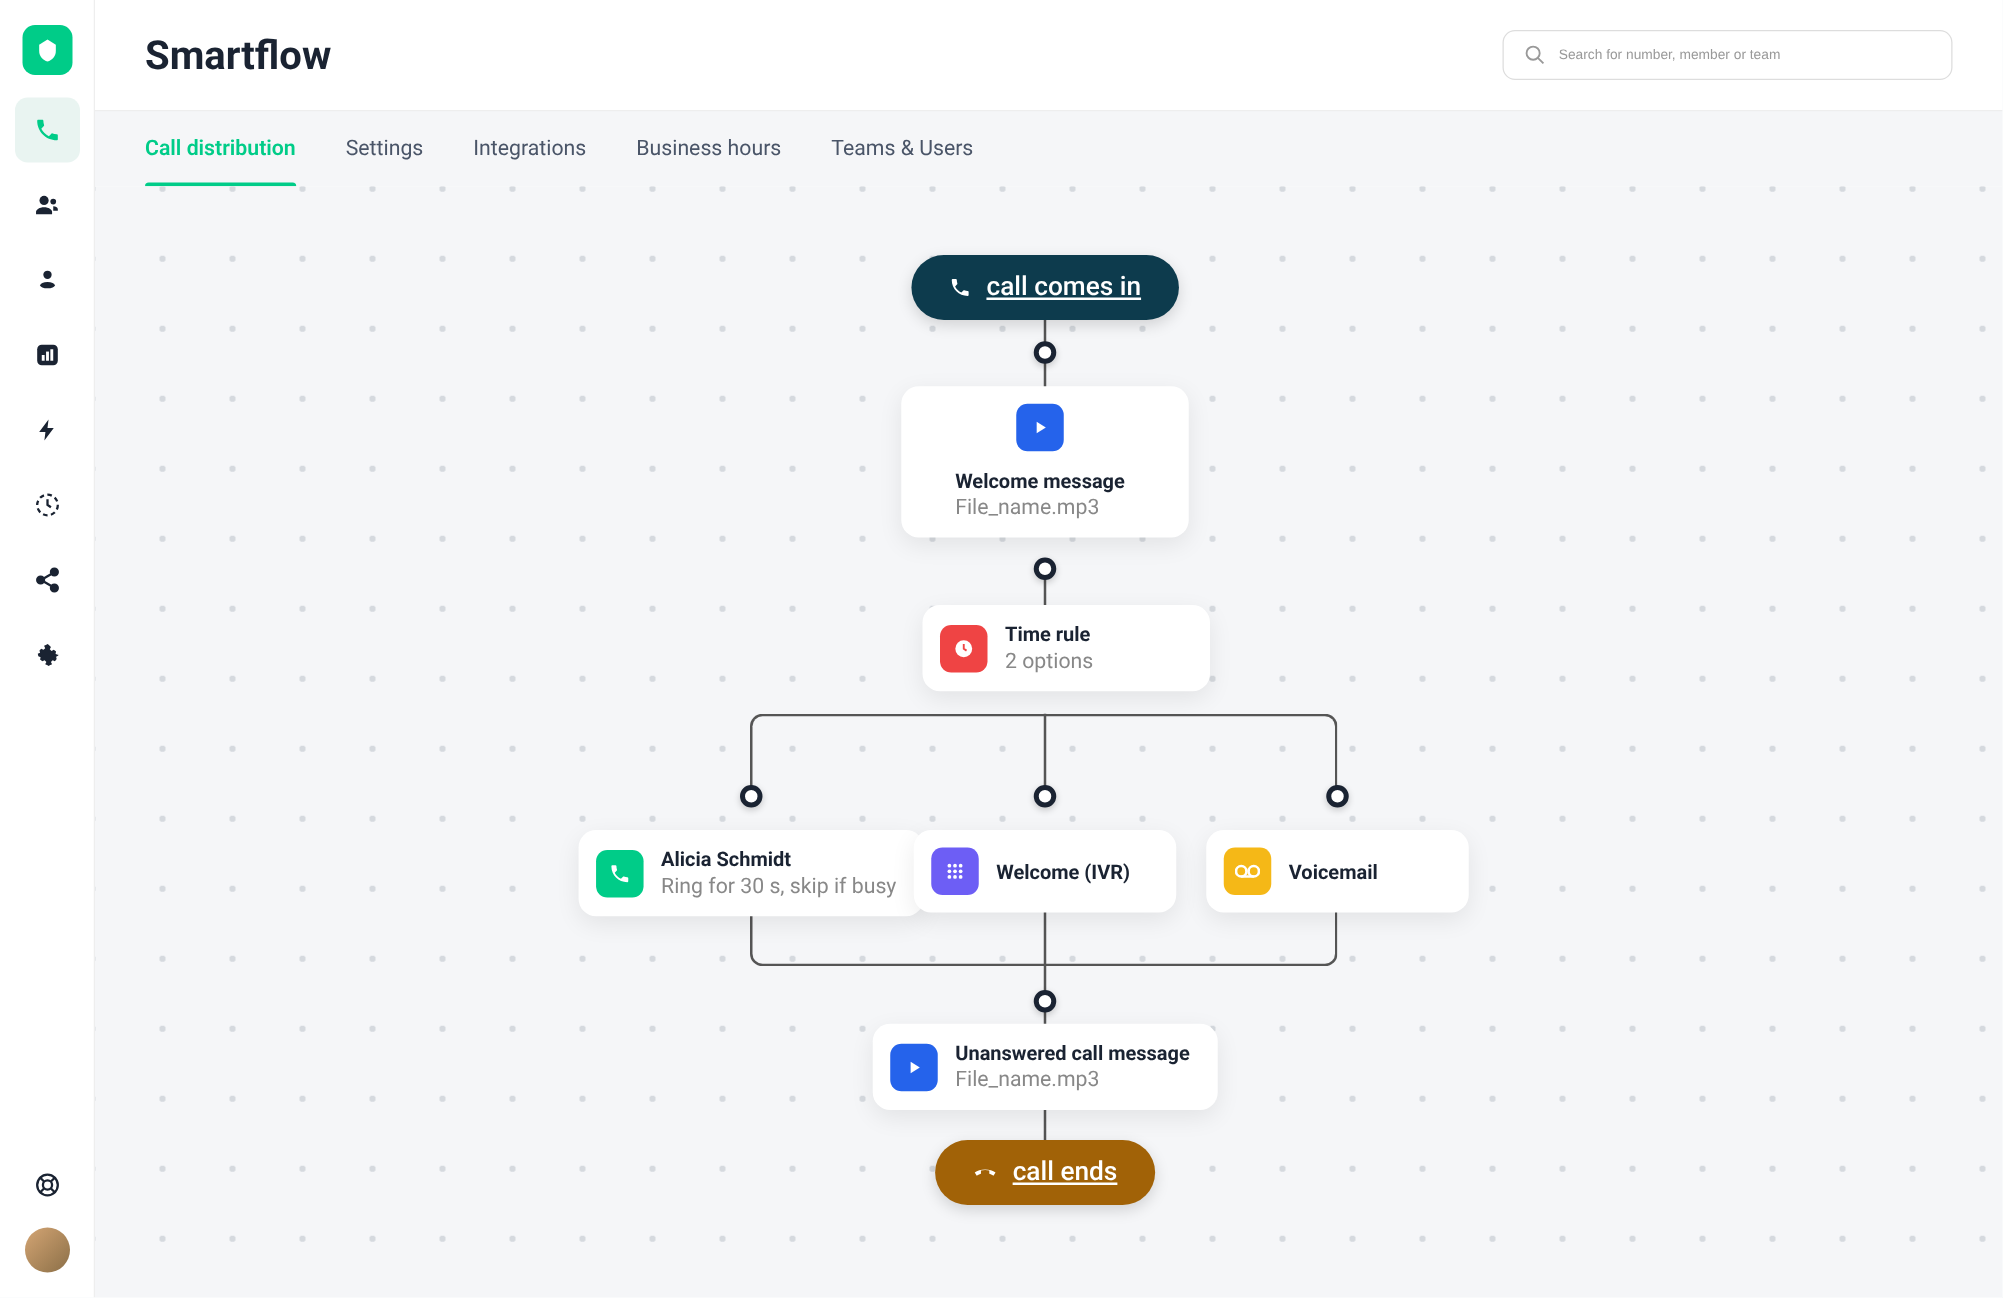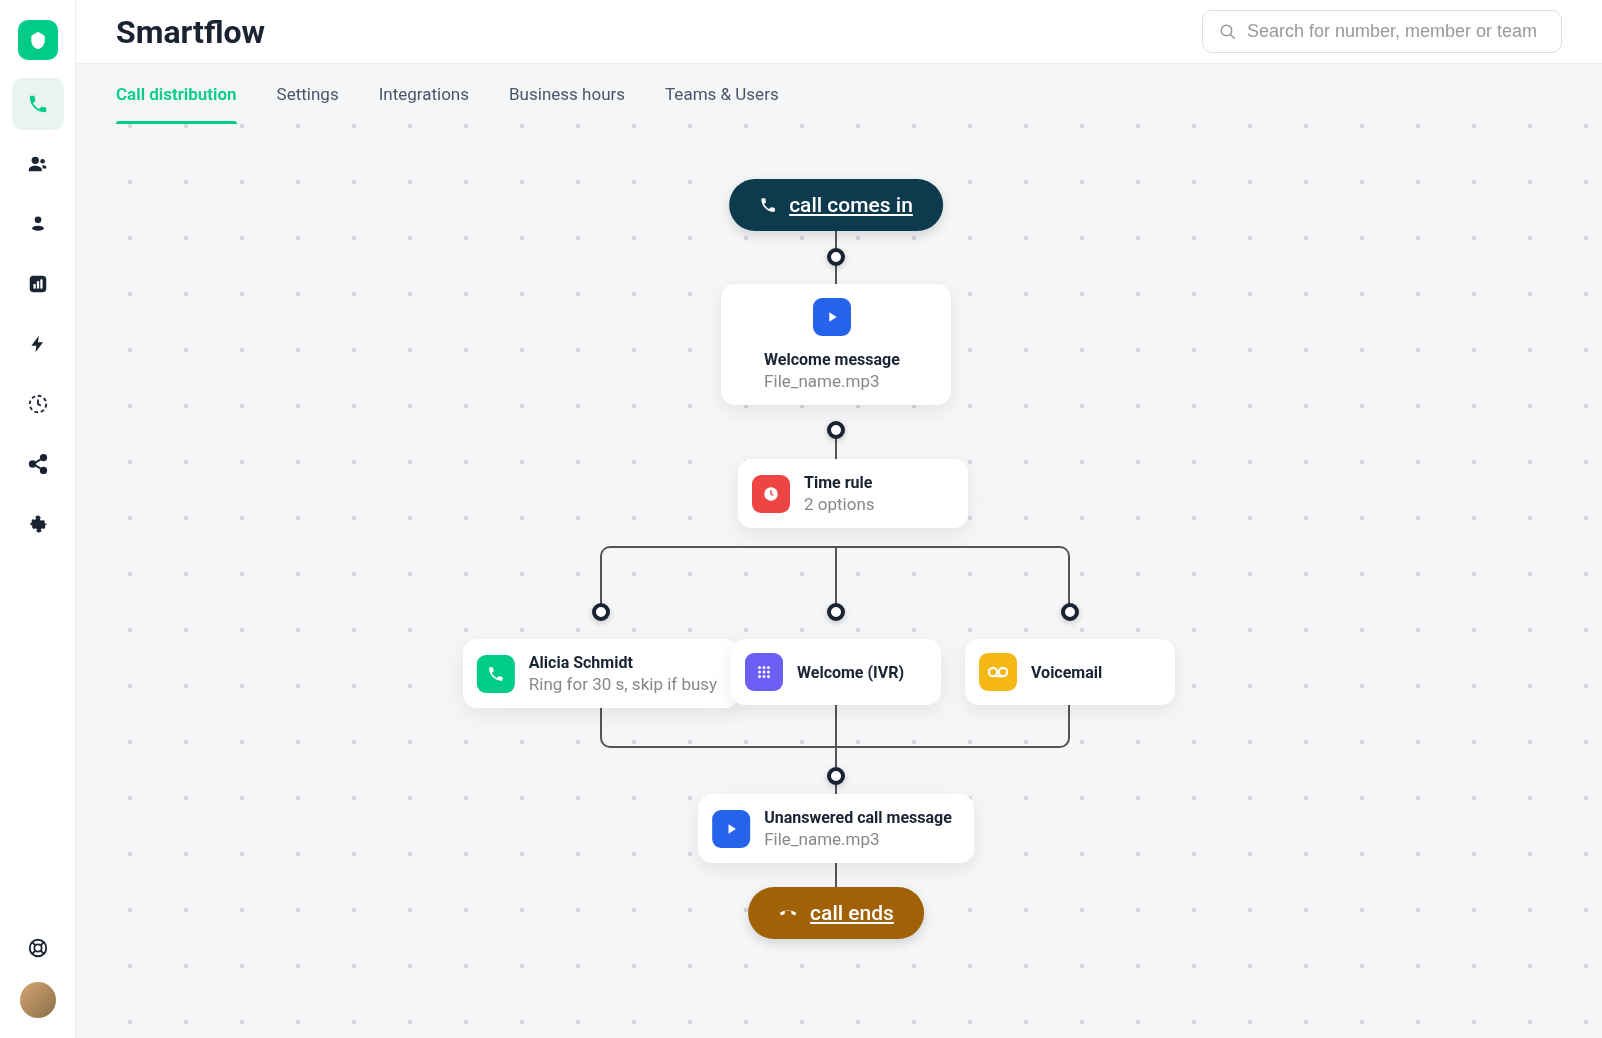--- a/index.html
+++ b/index.html
@@ -9,24 +9,24 @@
 
 .sidebar { width: 76px; background: #fff; display: flex; flex-direction: column; align-items: center; padding-top: 20px; gap: 8px; border-right: 1px solid #eee; }
 .sidebar-logo { width: 40px; height: 40px; background: #00cc88; border-radius: 10px; display: flex; align-items: center; justify-content: center; margin-bottom: 10px; }
 .sidebar-item { width: 52px; height: 52px; display: flex; align-items: center; justify-content: center; border-radius: 10px; cursor: pointer; }
 .sidebar-item.active { background: #e9f4f1; }
 .sidebar-spacer { flex: 1; }
 .sidebar-avatar { width: 36px; height: 36px; border-radius: 50%; background: linear-gradient(135deg, #d4a574, #8b6f47); margin-bottom: 20px; }
 
 .main { flex: 1; display: flex; flex-direction: column; }
 
-.header { display: flex; align-items: center; justify-content: space-between; padding: 10px 40px; background: #fff; }
+.header { display: flex; align-items: center; justify-content: space-between; padding: 24px 40px; background: #fff; }
 .page-title { font-size: 32px; font-weight: 700; color: #1a2332; }
 .search-box { display: flex; align-items: center; gap: 10px; border: 1px solid #ddd; border-radius: 10px; padding: 10px 16px; width: 360px; }
-.search-input { border: none; outline: none; font-size: 18px; flex: 1; color: #333; }
+.search-input { border: none; outline: none; font-size: 11px; flex: 1; color: #333; }
 .search-input::placeholder { color: #999; }
 
 .tabs { display: flex; gap: 40px; padding: 0 40px; background: #f5f6f8; border-top: 1px solid #eee; }
 .tab { padding: 20px 0; font-size: 17px; color: #4a5568; cursor: pointer; position: relative; }
 .tab.active { color: #00cc88; font-weight: 600; }
 .tab.active::after { content: ''; position: absolute; bottom: 0; left: 0; right: 0; height: 3px; background: #00cc88; border-radius: 3px 3px 0 0; }
 
 .canvas { flex: 1; background: #f5f6f8; position: relative; overflow: hidden; }
 .dot-grid { position: absolute; inset: 0; background-image: radial-gradient(circle, #d5d9de 2.5px, transparent 2.5px); background-size: 56px 56px; background-position: 26px 30px; }
 

